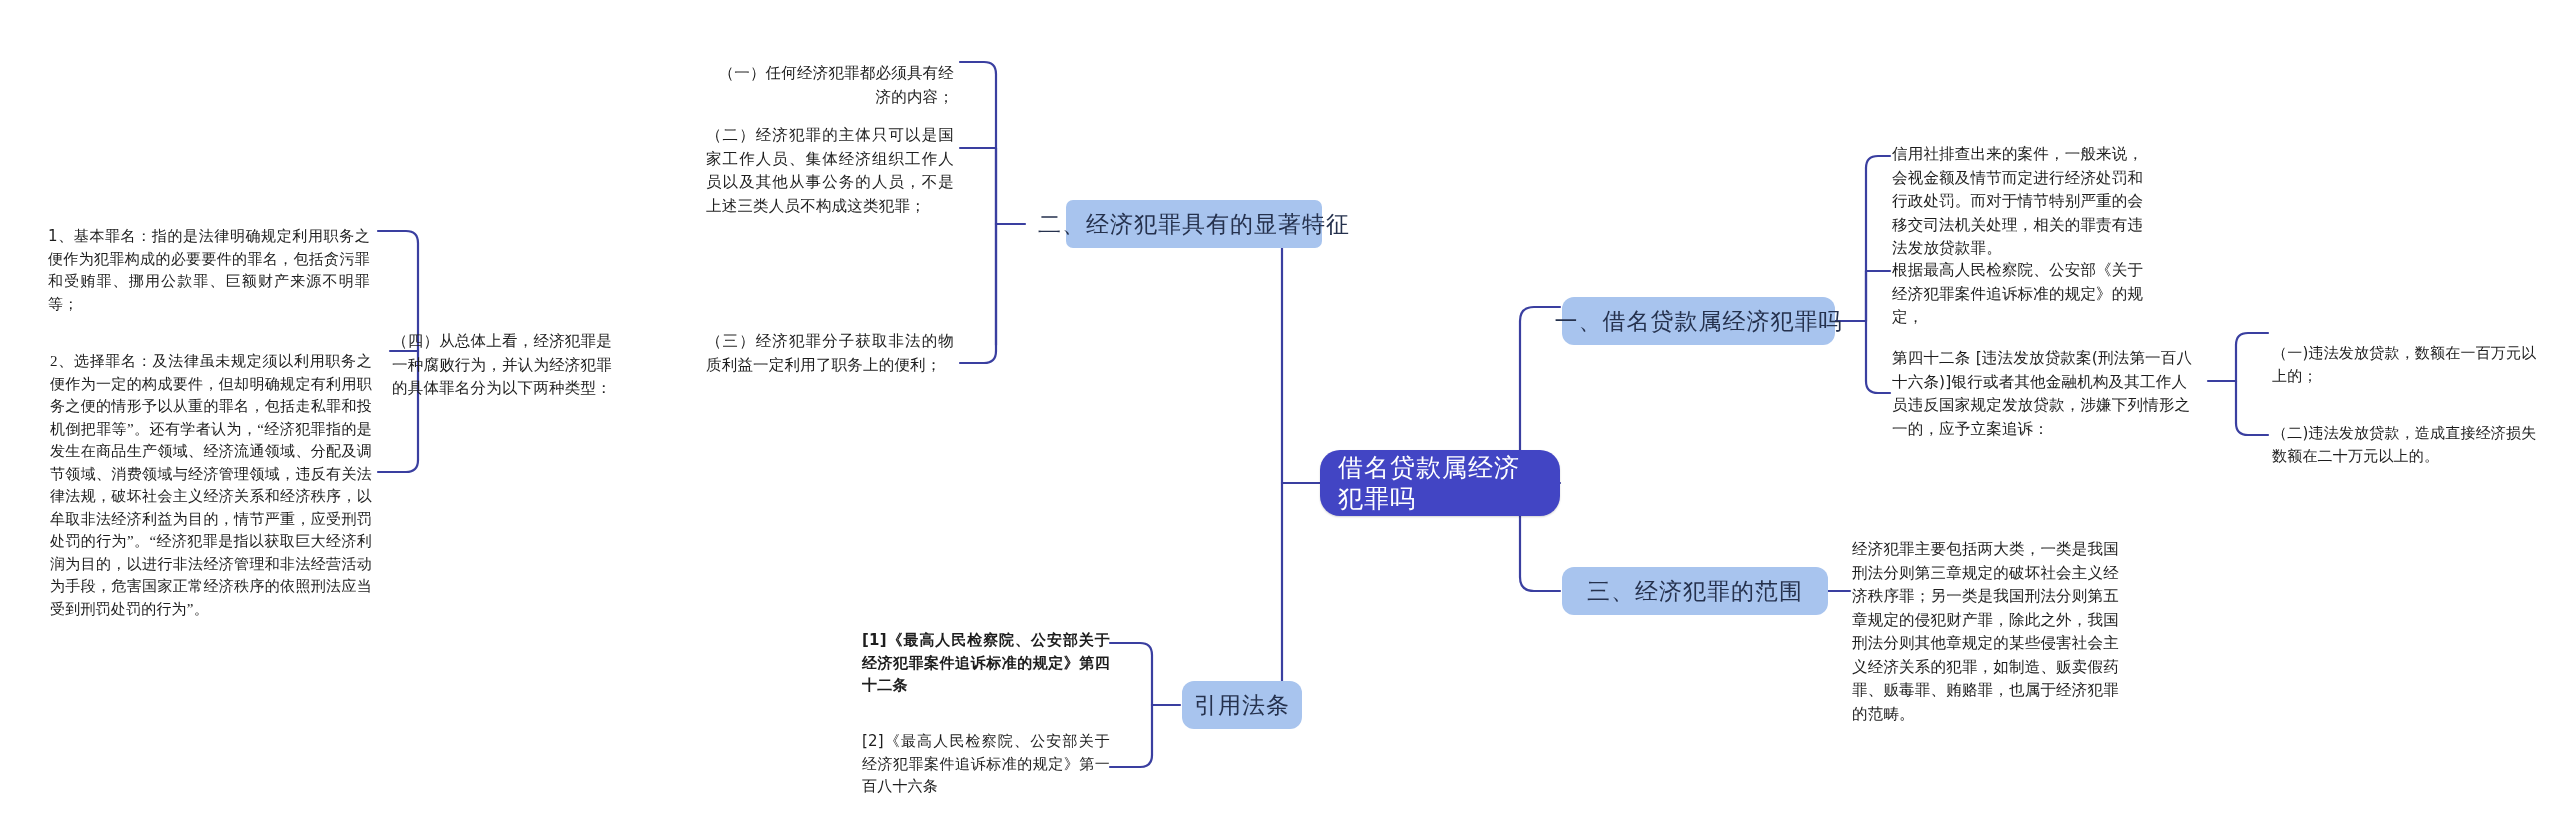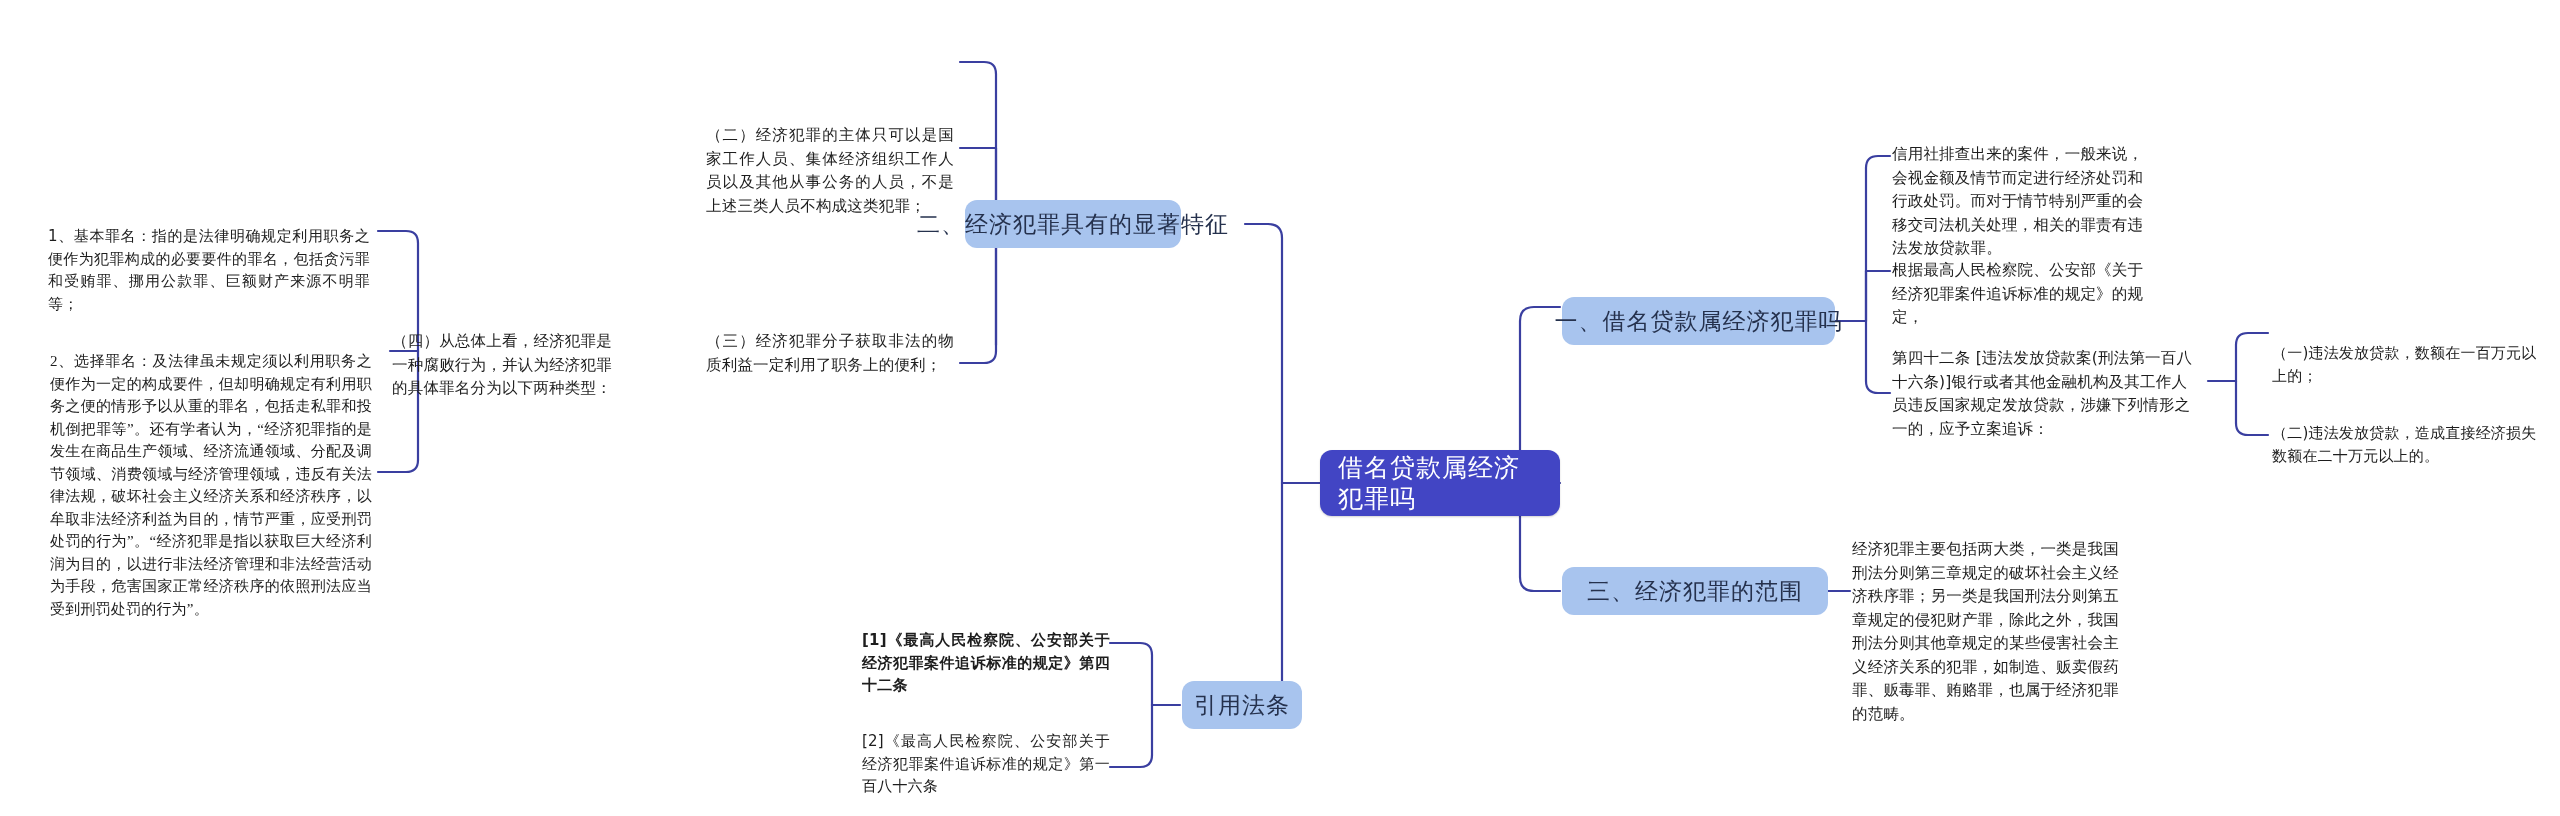--- a/index.html
+++ b/index.html
@@ -7,21 +7,21 @@
     width:2560px;height:816px;position:relative;overflow:hidden;
     font-family:"DejaVu Sans","Liberation Sans",sans-serif;
     color:#1a1a1a;
   }
   #canvas{position:absolute;inset:0;}
   svg.links{position:absolute;left:0;top:0;width:2560px;height:816px;pointer-events:none;}
   .node{position:absolute;box-sizing:border-box;}
 
   
   .root{
-    background:#4245c4;color:#ffffff;border-radius:12px;
+    background:#4245c4;color:#ffffff;border-radius:20px;
     font-size:25px;line-height:1.25;font-weight:400;
     display:flex;align-items:center;justify-content:center;
     padding:12px 18px;letter-spacing:1px;
     box-shadow:0 1px 2px rgba(0,0,0,.18);
   }
   
   .lvl1{
     background:#a8c4ee;color:#25314d;border-radius:12px;
     font-size:23px;line-height:1.25;
     display:flex;align-items:center;justify-content:center;
@@ -125,24 +125,27 @@
   </div>
 
   <div class="node lvl1" style="left:1562px;top:567px;width:266px;height:48px;">
     <span>三、经济犯罪的范围</span>
   </div>
 
   <div class="node leaf tright" style="left:1852px;top:521px;width:280px;">
     <span>经济犯罪主要包括两大类，一类是我国刑法分则第三章规定的破坏社会主义经济秩序罪；另一类是我国刑法分则第五章规定的侵犯财产罪，除此之外，我国刑法分则其他章规定的某些侵害社会主义经济关系的犯罪，如制造、贩卖假药罪、贩毒罪、贿赂罪，也属于经济犯罪的范畴。</span>
   </div>
 
-  <div class="node lvl1" style="left:965px;top:200px;width:216px;height:48px;">
+  <div class="node lvl1" style="left:1066px;top:200px;width:256px;height:48px;border-radius:7px;">
     <span>二、经济犯罪具有的显著特征</span>
   </div>
 
+  <div class="node leaf tleft" style="left:706px;top:62px;width:248px;text-align:right;">
+    <span>（一）任何经济犯罪都必须具有经济的内容；</span>
+  </div>
 
   <div class="node leaf tleft" style="left:706px;top:124px;width:248px;">
     <span>（二）经济犯罪的主体只可以是国家工作人员、集体经济组织工作人员以及其他从事公务的人员，不是上述三类人员不构成这类犯罪；</span>
   </div>
 
   <div class="node leaf tleft" style="left:392px;top:330px;width:220px;">
     <span>（四）从总体上看，经济犯罪是一种腐败行为，并认为经济犯罪的具体罪名分为以下两种类型：</span>
   </div>
 
   <div class="node leaf tleft" style="left:706px;top:330px;width:248px;">

